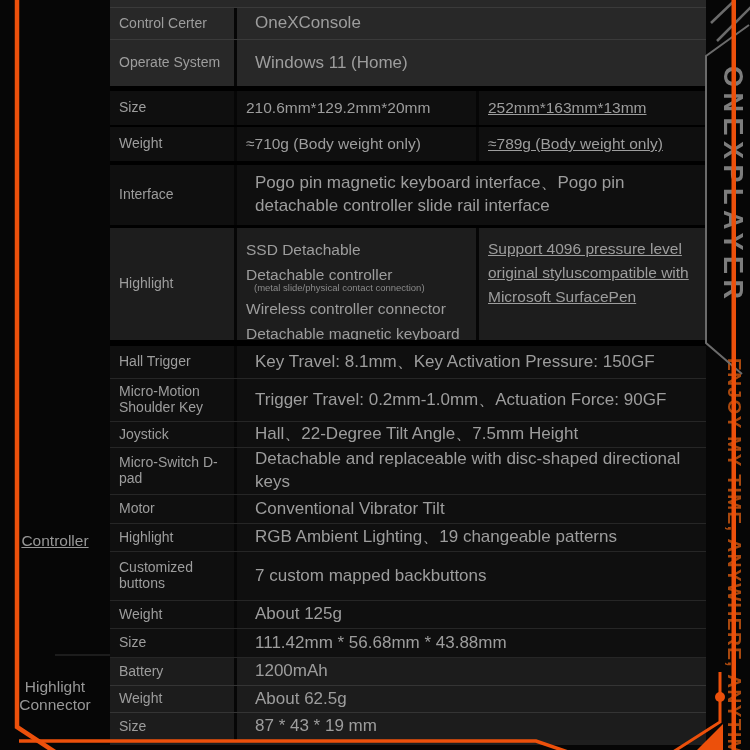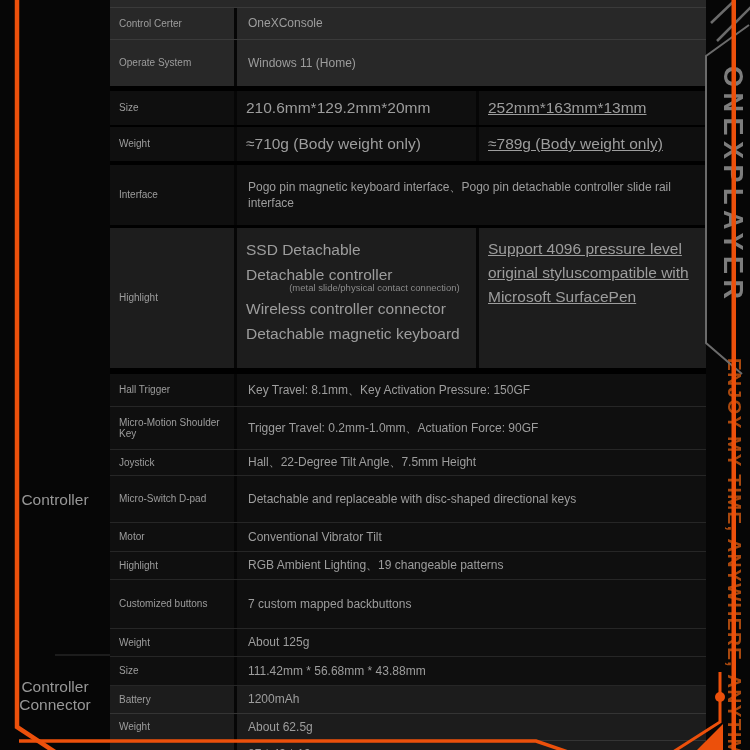--- a/index.html
+++ b/index.html
@@ -9,63 +9,63 @@
     font-family:"Liberation Sans","DejaVu Sans",sans-serif;
     color:#9d9d9d;
   }
   
   .table{
     position:absolute;left:110px;top:0;width:596px;
     display:flex;flex-direction:column;
   }
   .row{display:flex;gap:3px;}
   .cell{display:flex;align-items:center;}
-  .lbl{flex:0 0 124px;padding-left:9px;box-sizing:border-box;line-height:1.12;font-size:10px;}
-  .val{flex:1;padding-left:11px;box-sizing:border-box;font-size:12px;line-height:1.35;}
+  .lbl{flex:0 0 124px;padding-left:9px;box-sizing:border-box;line-height:1.12;font-size:14px;}
+  .val{flex:1;padding-left:18px;box-sizing:border-box;font-size:17px;line-height:1.35;}
   .v1{flex:0 0 239px;padding-left:9px;box-sizing:border-box;font-size:15.5px;}
   .v2{flex:1;padding-left:9px;box-sizing:border-box;font-size:15.5px;line-height:1.55;text-decoration:underline;}
   .bg-g{background:#282828;}
   .bg-b{background:#0f0f0f;}
   .bg-m{background:#1d1d1d;}
   .bg-c{background:#1c1c1c;}
-  .h31{height:31px}.h46{height:46px}.h34{height:34px}.h60{height:60px}.h112{height:140px}
+  .h31{height:31px}.h46{height:46px}.h34{height:34px}.h60{height:60px}.h112{height:112px}
   .h32{height:32px}.h42{height:42px}.h25{height:25px}.h46b{height:46px}.h28{height:28px}
   .h27{height:27px}.h48{height:48px}.h26{height:26px}
   .sliver{height:7px;background:#282828;border-bottom:1px solid #3a3a3a;}
   .div-g{height:1px;background:#3a3a3a;}
   .div-b{height:1px;background:#262626;}
   .div-c{height:1px;background:#343434;}
   .gap2{height:2px;background:#000;}
   .gap3{height:3px;background:#000;}
   .gap4{height:4px;background:#000;}
   .gap5{height:5px;background:#000;}
   .gap6{height:6px;background:#000;}
   .top-align{align-items:flex-start;padding-top:9px;}
   .hl-lines{line-height:1.62;font-size:15.5px;}
-  .hl-note{display:block;font-size:9.5px;color:#8a8a8a;line-height:1;margin:-4px 0 3px 8px;letter-spacing:0;text-align:right;}
+  .hl-note{display:block;font-size:9.5px;color:#8a8a8a;line-height:1;margin:-4px 0 3px 8px;letter-spacing:0;}
   .v2 .inner{max-width:208px;display:block;}
   .footer-band{height:5px;background:#1e1e1e;}
   
   .cat{position:absolute;left:0;width:110px;text-align:center;font-size:15.5px;line-height:1.15;color:#979797;}
-  .cat-controller{top:491px;}
+  .cat-controller{top:532px;text-decoration:underline;}
   .cat-connector{top:678px;padding:0 6px;box-sizing:border-box;}
   
   .vtext{position:absolute;white-space:nowrap;transform:rotate(90deg);transform-origin:0 0;font-weight:bold;}
   .logo-v{left:748px;top:66px;font-size:27px;letter-spacing:5.5px;color:#7d7d7d;}
   .slogan-v{left:745px;top:358px;font-size:19px;letter-spacing:1.5px;color:#a8480e;}
   
   .overlay{position:absolute;left:0;top:0;width:750px;height:750px;pointer-events:none;}
 </style>
 </head>
 <body>
 
 <div class="stage">
 
   <div class="cat cat-controller">Controller</div>
-  <div class="cat cat-connector">Controller Connector</div>
+  <div class="cat cat-connector">Highlight Connector</div>
 
   <div class="table">
 
     <div class="sliver"></div>
 
     <div class="row">
       <div class="cell lbl bg-g h31">Control Certer</div>
       <div class="cell val bg-g h31">OneXConsole</div>
     </div>
     <div class="div-g"></div>

